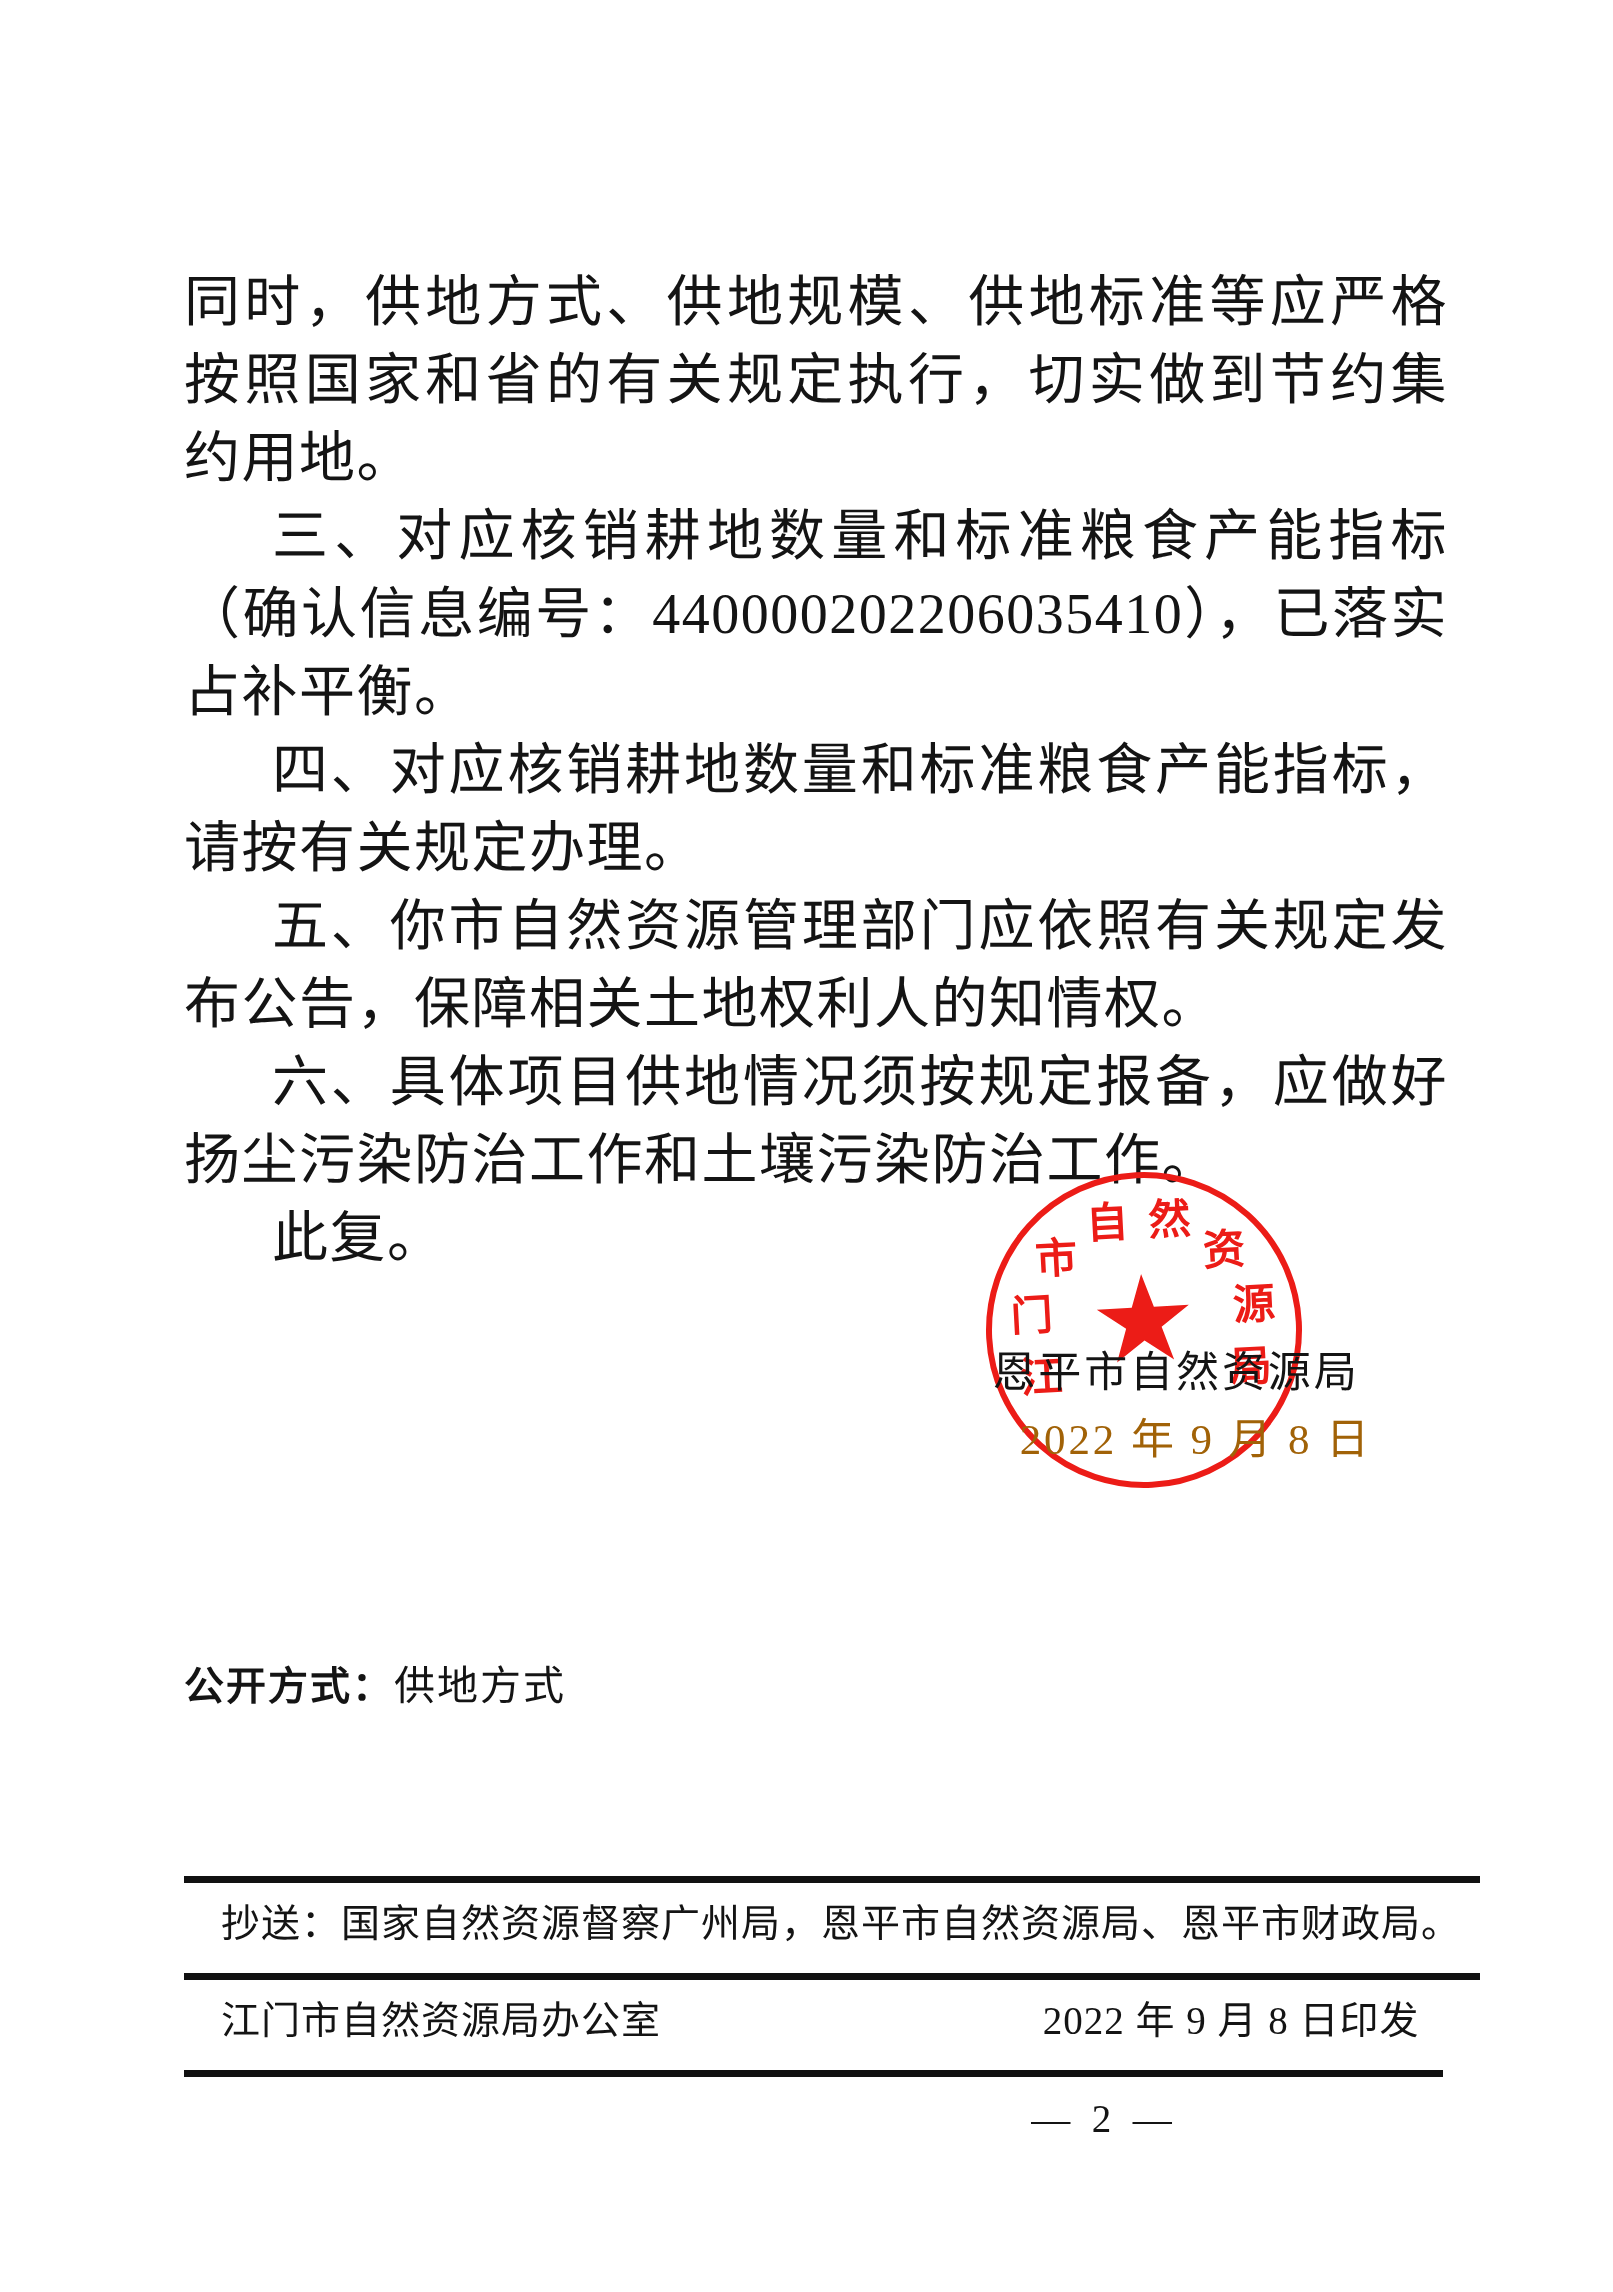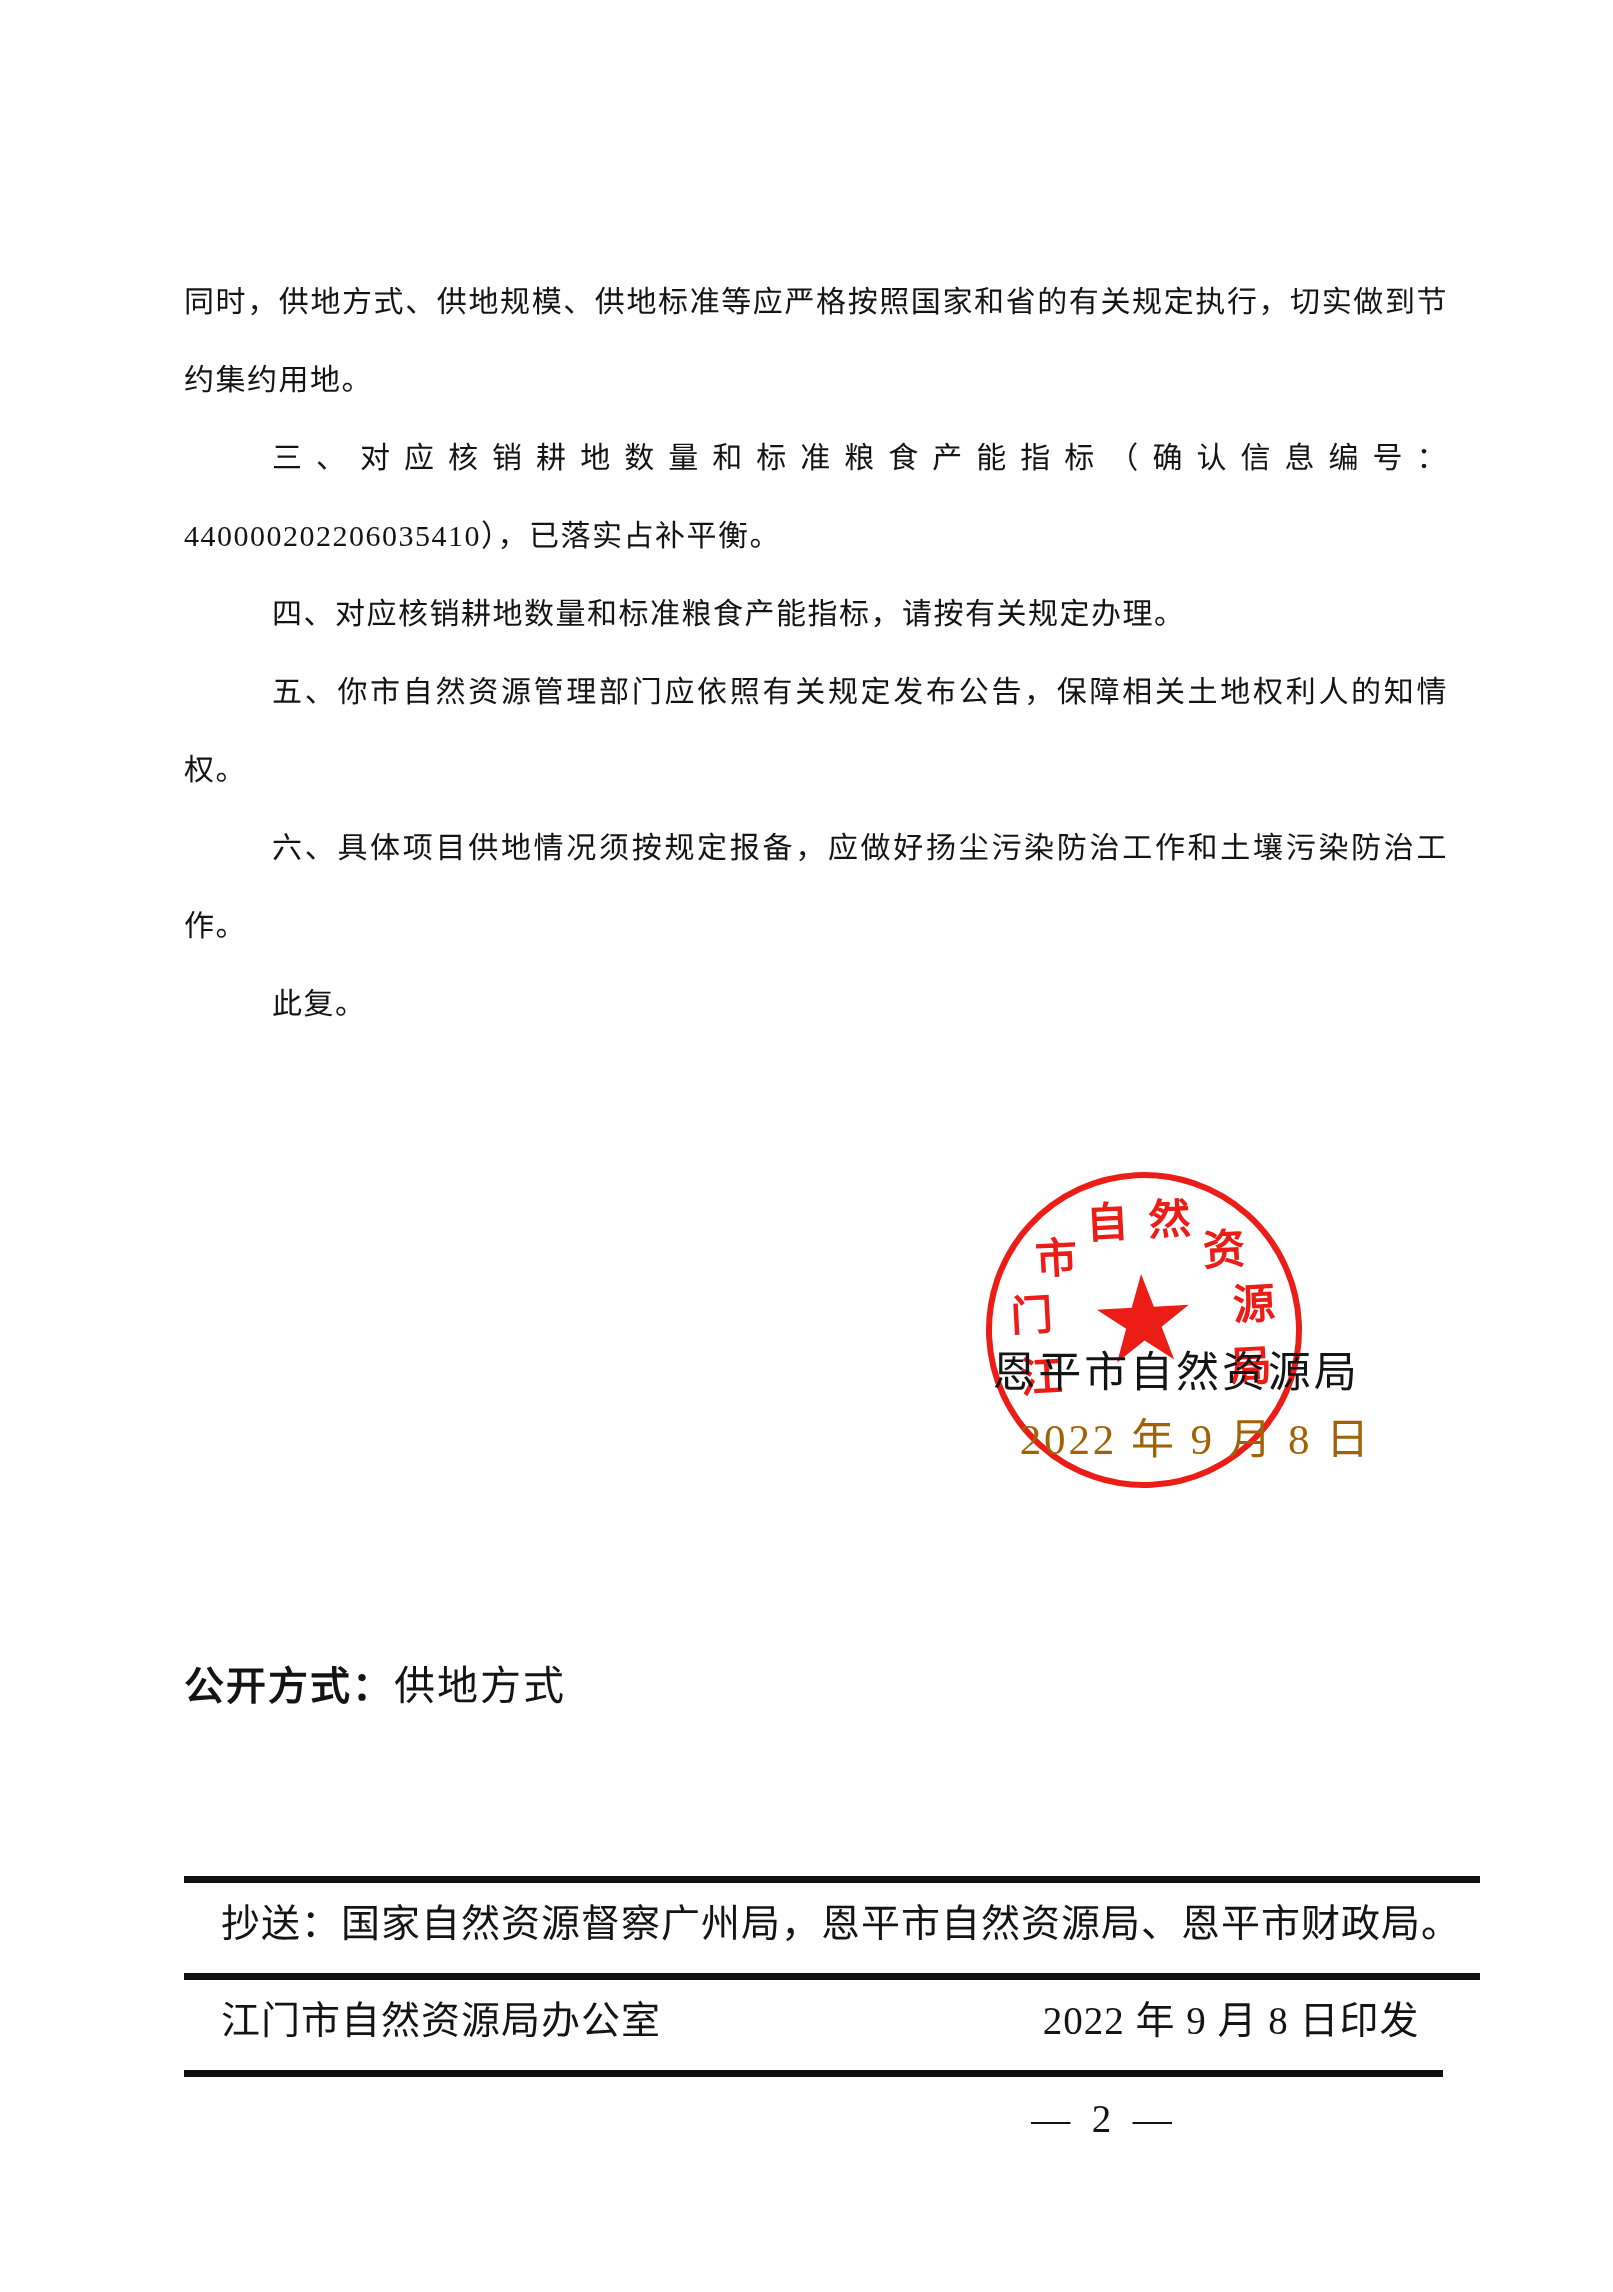--- a/index.html
+++ b/index.html
@@ -25,21 +25,21 @@
 
   
   .doc-body {
     position: absolute;
     left: 184px;
     top: 263px;
     width: 1264px;
   }
 
   .para {
-    font-size: 30px;
+    font-size: 56px;
     line-height: 78px;
     letter-spacing: 1.5px;
     text-align: justify;
     text-justify: inter-character;
     margin: 0 0 0 0;
     color: #141414;
     font-family: "Liberation Serif", "DejaVu Serif", serif;
     font-weight: 400;
     -webkit-font-smoothing: antialiased;
   }

